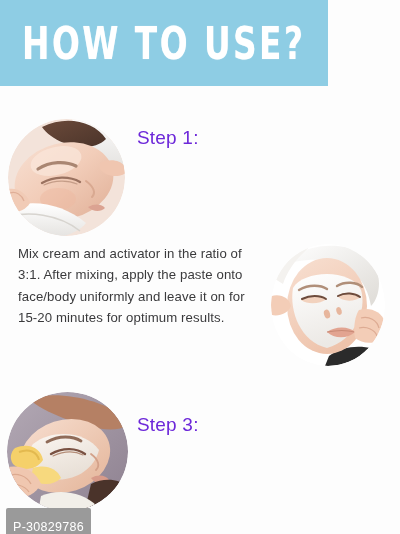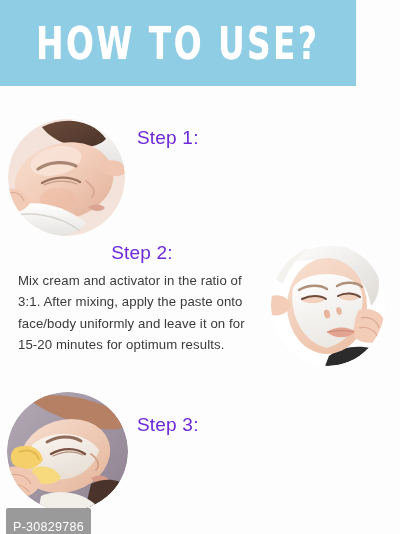--- a/index.html
+++ b/index.html
@@ -14,21 +14,21 @@
     overflow: hidden;
     font-family: "Liberation Sans", sans-serif;
     background: #fdfdfd;
   }
 
   
   .banner {
     position: absolute;
     left: 0;
     top: 0;
-    width: 356px;
+    width: 328px;
     height: 86px;
     background: #8ecde4;
     display: flex;
     align-items: center;
     justify-content: center;
   }
   .banner-title {
     color: #ffffff;
     font-family: "DejaVu Sans", sans-serif;
     font-weight: bold;
@@ -212,21 +212,20 @@
       <path d="M88 66 C104 62 116 72 116 88 C110 100 94 102 84 94 C82 84 84 72 88 66 Z" fill="#f3cdb7"></path>
       <path d="M90 74 C98 72 106 76 108 84" stroke="#ddab93" stroke-width="1.2" fill="none"></path>
       <path d="M88 84 C96 82 104 86 106 92" stroke="#ddab93" stroke-width="1.2" fill="none"></path>
 
       <path d="M-4 54 C6 48 18 52 20 62 C16 72 2 74 -6 68 Z" fill="#f3cdb7"></path>
     </g>
   </svg>
 </div>
 
 <div class="step" id="step2-text">
-  <div class="step-heading">Step 2:</div>
   <p class="step-body">Mix cream and activator in the ratio of 3:1. After mixing, apply the paste onto face/body uniformly and leave it on for 15-20 minutes for optimum results.</p>
 </div>
 
 <div class="photo" id="step3-photo">
   <svg width="121" height="119" viewBox="0 0 121 119">
     <defs>
       <clipPath id="c3">
           <ellipse cx="60.5" cy="59.5" rx="60.5" ry="59.5"></ellipse>
         </clipPath>
       <linearGradient id="sk3" x1="0" y1="0" x2="0.5" y2="1">

